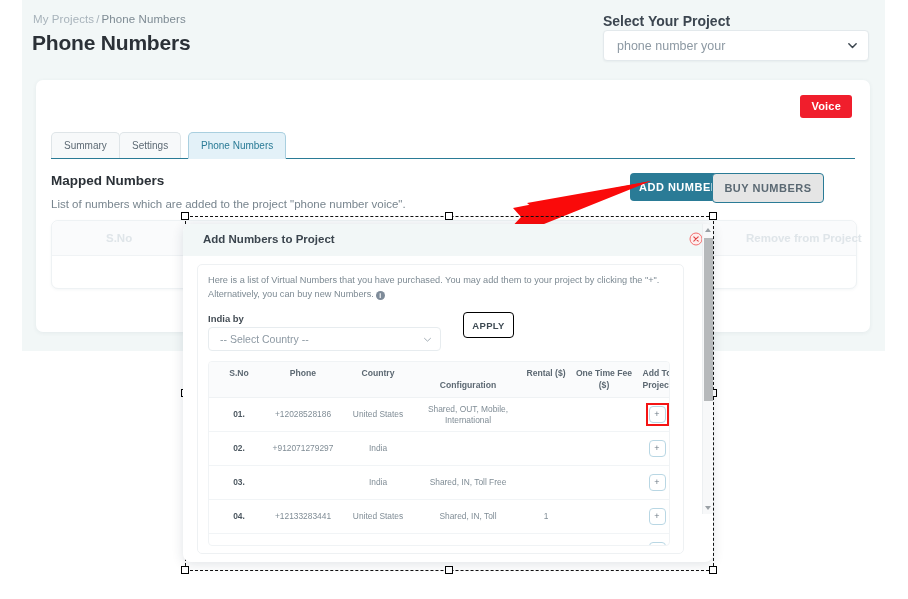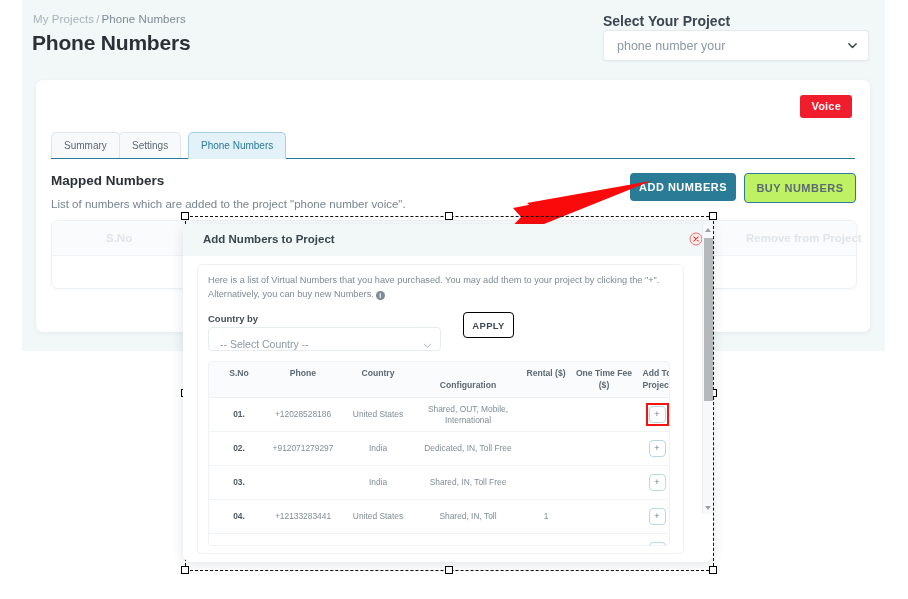--- a/index.html
+++ b/index.html
@@ -77,22 +77,22 @@
   #mapped-desc{
     position:absolute;left:15px;top:118px;font-size:11.5px;color:#78858e;
   }
   #add-numbers-btn{
     position:absolute;left:594px;top:93px;width:106px;height:28px;
     background:#2a7b96;color:#fff;border-radius:4px;
     font-size:11px;font-weight:bold;letter-spacing:.5px;
     display:flex;align-items:center;justify-content:center;
   }
   #buy-numbers-btn{
-    position:absolute;left:708px;top:93px;width:110px;height:28px;
-    background:#bef264;color:#5b6973;border:1px solid #2a7b96;border-radius:4px;
+    position:absolute;left:676px;top:93px;width:110px;height:28px;
+    background:#e5e5e5;color:#5b6973;border:1px solid #2a7b96;border-radius:4px;
     font-size:11px;font-weight:bold;letter-spacing:.5px;
     display:flex;align-items:center;justify-content:center;
   }
   
   #bg-table{
     position:absolute;left:15px;top:140px;width:804px;height:67px;
     background:#fff;border:1px solid #eef2f4;border-radius:7px;
     box-shadow:0 1px 3px rgba(40,70,90,.05);
   }
   #bg-thead{
@@ -139,21 +139,21 @@
     display:inline-block;width:9px;height:9px;border-radius:50%;
     background:#7e8b99;color:#fff;font-size:7px;font-weight:bold;
     text-align:center;line-height:9px;vertical-align:-1px;margin-left:2px;
   }
   #filter-label{
     position:absolute;left:10px;top:48px;font-size:9.5px;color:#444d55;font-weight:bold;
   }
   #country-select{
     position:absolute;left:10px;top:62px;width:233px;height:24px;
     background:#fff;border:1px solid #e7ecef;border-radius:4px;
-    display:flex;align-items:flex-end;justify-content:space-between;
+    display:flex;align-items:center;justify-content:space-between;
     padding:0 8px 0 11px;box-sizing:border-box;
   }
   #country-select span{font-size:10.5px;color:#8d99a3;}
   #apply-btn{
     position:absolute;left:265px;top:47px;width:49px;height:24px;
     border:1px solid #000000;border-radius:4px;background:#fff;
     font-size:9.5px;font-weight:bold;color:#3e4a53;letter-spacing:.3px;
     display:flex;align-items:center;justify-content:center;
   }
   
@@ -265,21 +265,21 @@
       <circle cx="7" cy="7" r="6" fill="#fdeeee" stroke="#f26d6d" stroke-width="1"></circle>
       <path d="M4.8 4.8 L9.2 9.2 M9.2 4.8 L4.8 9.2" stroke="#e04343" stroke-width="1.1" stroke-linecap="round"></path>
     </svg>
   </div>
 
   <div id="modal-body">
     <div id="modal-desc">
       <span>Here is a list of Virtual Numbers that you have purchased. You may add them to your project by clicking the "+". Alternatively, you can buy new Numbers.</span><span class="info-i">i</span>
     </div>
 
-    <div id="filter-label">Country by</div>
+    <div id="filter-label">India by</div>
     <div id="country-select">
       <span>-- Select Country --</span>
       <span>
         <svg class="chev" style="width:9px;height:9px;" viewBox="0 0 12 12">
             <path d="M2 4.5 L6 8.2 L10 4.5" fill="none" stroke="#9aa5ae" stroke-width="1.2" stroke-linecap="round" stroke-linejoin="round"></path>
           </svg>
       </span>
     </div>
     <div id="apply-btn">APPLY</div>
 
@@ -305,21 +305,20 @@
           <span class="plus-wrap hl">
             <span class="plus-btn">+</span>
           </span>
         </div>
       </div>
 
       <div class="drow">
         <div class="dcell sno" style="left:10px;width:40px;">02.</div>
         <div class="dcell" style="left:56px;width:76px;">+912071279297</div>
         <div class="dcell" style="left:138px;width:62px;">India</div>
-        <div class="dcell" style="left:204px;width:110px;">Dedicated, IN, Toll Free</div>
         <div class="dcell" style="left:310px;width:54px;"></div>
         <div class="dcell" style="left:364px;width:62px;"></div>
         <div class="dcell" style="left:424px;width:48px;">
           <span class="plus-btn">+</span>
         </div>
       </div>
 
       <div class="drow">
         <div class="dcell sno" style="left:10px;width:40px;">03.</div>
         <div class="dcell" style="left:138px;width:62px;">India</div>

